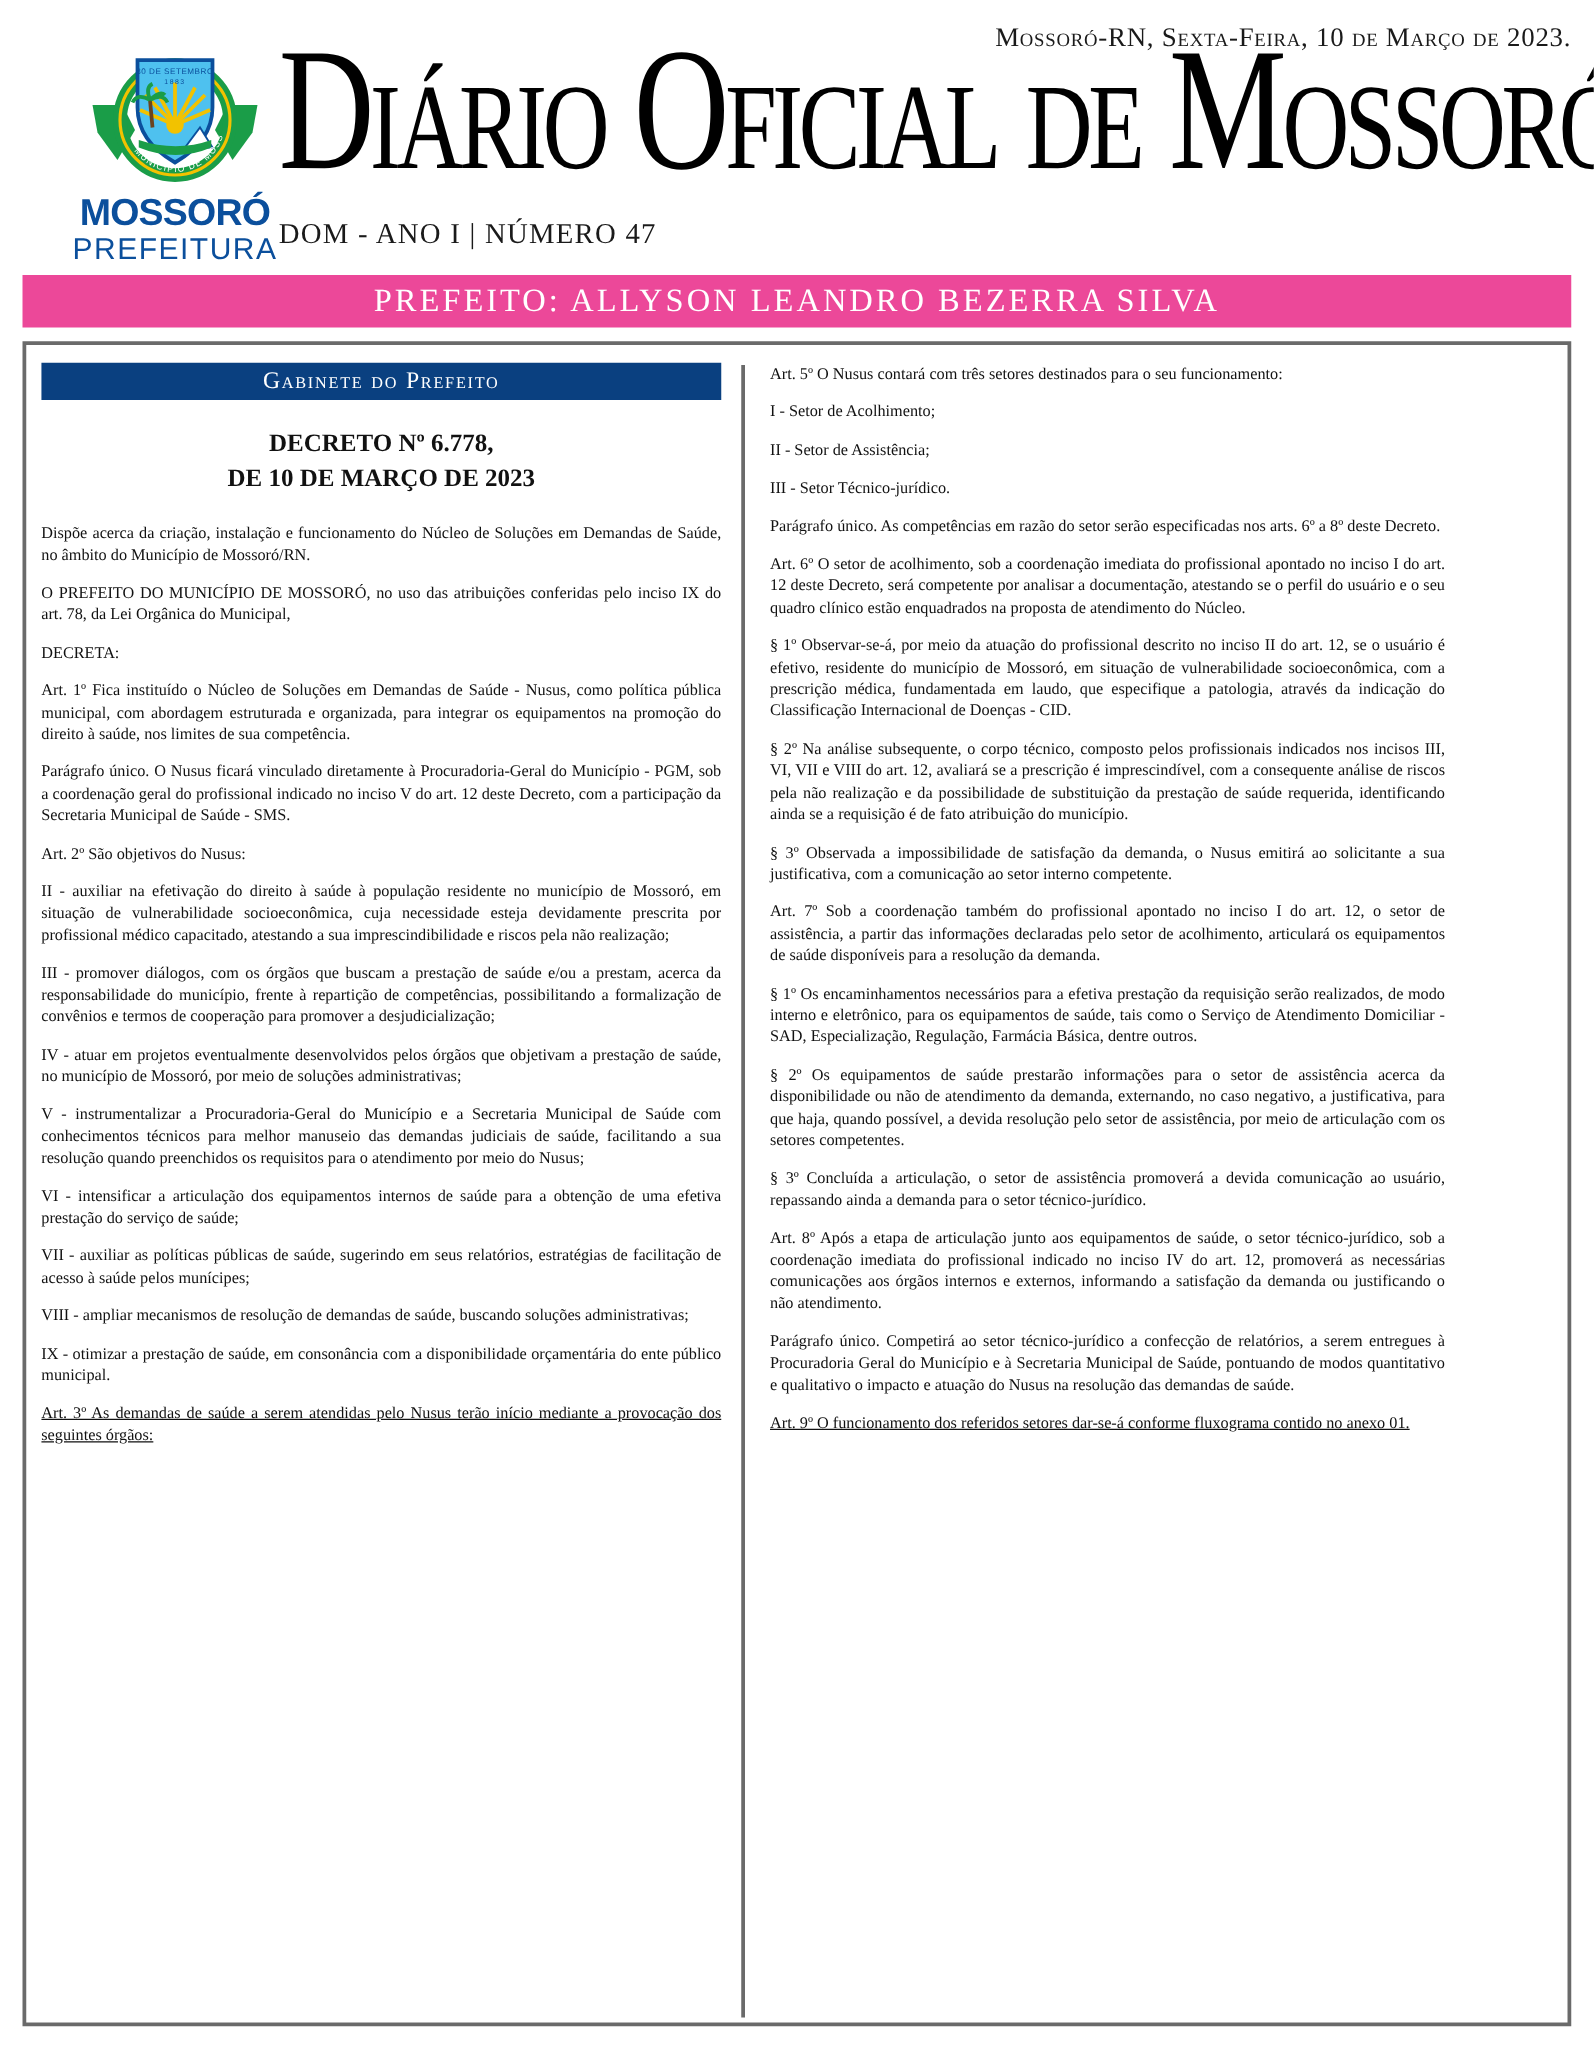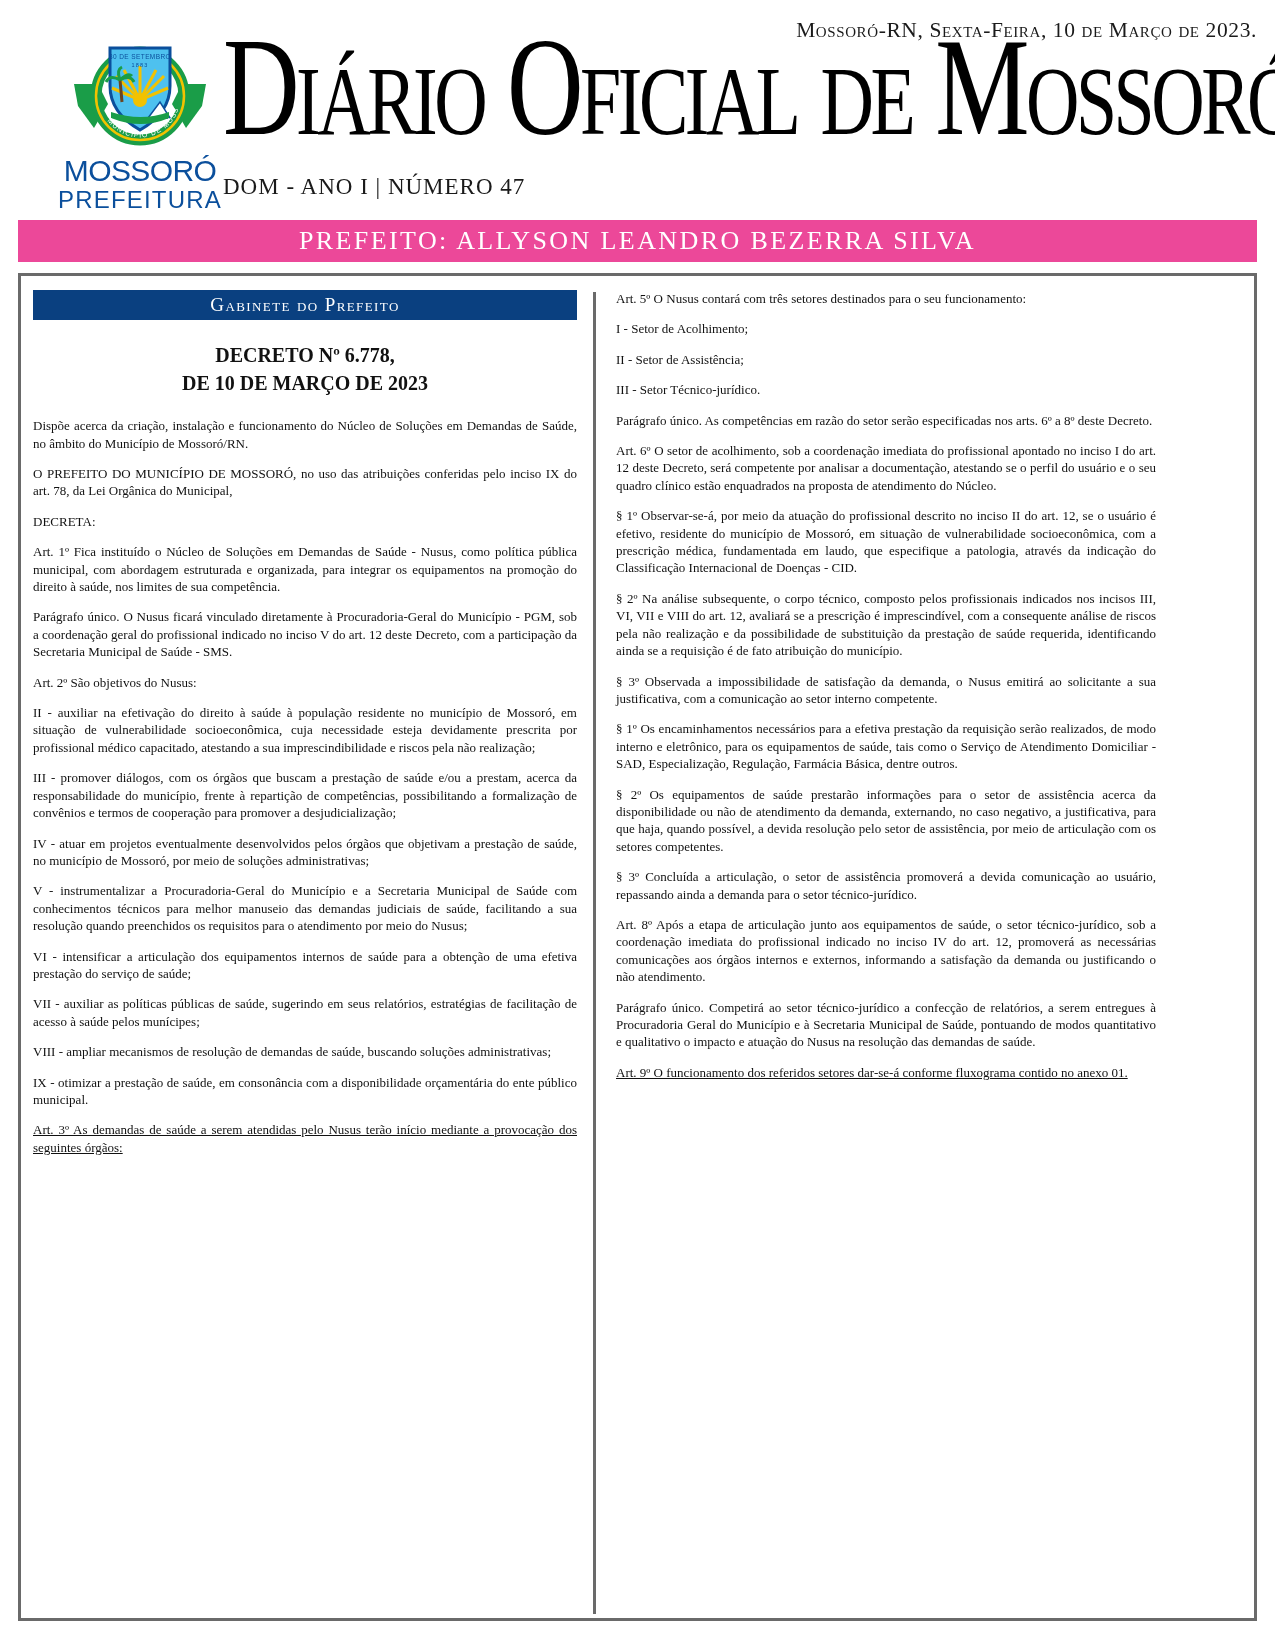--- a/index.html
+++ b/index.html
@@ -50,21 +50,21 @@
     position: relative;
     width: 152px;
     height: 120px;
     margin: 0 auto;
   }
   .crest svg { display: block; width: 152px; height: 120px; }
 
   .brand-name {
     margin-top: 4px;
     font-family: "Liberation Sans", "DejaVu Sans", sans-serif;
-    font-weight: 400;
+    font-weight: 700;
     font-size: 30px;
     letter-spacing: -0.6px;
     color: #0b4f9c;
     line-height: 1.02;
   }
   .brand-sub {
     font-family: "Liberation Sans", "DejaVu Sans", sans-serif;
     font-weight: 400;
     font-size: 24px;
     letter-spacing: 1.2px;
@@ -274,20 +274,21 @@
       <div>
         <p class="body-text">Art. 5º O Nusus contará com três setores destinados para o seu funcionamento:</p>
         <p class="body-text">I - Setor de Acolhimento;</p>
         <p class="body-text">II - Setor de Assistência;</p>
         <p class="body-text">III - Setor Técnico-jurídico.</p>
         <p class="body-text">Parágrafo único. As competências em razão do setor serão especificadas nos arts. 6º a 8º deste Decreto.</p>
         <p class="body-text">Art. 6º O setor de acolhimento, sob a coordenação imediata do profissional apontado no inciso I do art. 12 deste Decreto, será competente por analisar a documentação, atestando se o perfil do usuário e o seu quadro clínico estão enquadrados na proposta de atendimento do Núcleo.</p>
         <p class="body-text">§ 1º Observar-se-á, por meio da atuação do profissional descrito no inciso II do art. 12, se o usuário é efetivo, residente do município de Mossoró, em situação de vulnerabilidade socioeconômica, com a prescrição médica, fundamentada em laudo, que especifique a patologia, através da indicação do Classificação Internacional de Doenças - CID.</p>
         <p class="body-text">§ 2º Na análise subsequente, o corpo técnico, composto pelos profissionais indicados nos incisos III, VI, VII e VIII do art. 12, avaliará se a prescrição é imprescindível, com a consequente análise de riscos pela não realização e da possibilidade de substituição da prestação de saúde requerida, identificando ainda se a requisição é de fato atribuição do município.</p>
         <p class="body-text">§ 3º Observada a impossibilidade de satisfação da demanda, o Nusus emitirá ao solicitante a sua justificativa, com a comunicação ao setor interno competente.</p>
+        <p class="body-text">Art. 7º Sob a coordenação também do profissional apontado no inciso I do art. 12, o setor de assistência, a partir das informações declaradas pelo setor de acolhimento, articulará os equipamentos de saúde disponíveis para a resolução da demanda.</p>
         <p class="body-text">§ 1º Os encaminhamentos necessários para a efetiva prestação da requisição serão realizados, de modo interno e eletrônico, para os equipamentos de saúde, tais como o Serviço de Atendimento Domiciliar - SAD, Especialização, Regulação, Farmácia Básica, dentre outros.</p>
         <p class="body-text">§ 2º Os equipamentos de saúde prestarão informações para o setor de assistência acerca da disponibilidade ou não de atendimento da demanda, externando, no caso negativo, a justificativa, para que haja, quando possível, a devida resolução pelo setor de assistência, por meio de articulação com os setores competentes.</p>
         <p class="body-text">§ 3º Concluída a articulação, o setor de assistência promoverá a devida comunicação ao usuário, repassando ainda a demanda para o setor técnico-jurídico.</p>
         <p class="body-text">Art. 8º Após a etapa de articulação junto aos equipamentos de saúde, o setor técnico-jurídico, sob a coordenação imediata do profissional indicado no inciso IV do art. 12, promoverá as necessárias comunicações aos órgãos internos e externos, informando a satisfação da demanda ou justificando o não atendimento.</p>
         <p class="body-text">Parágrafo único. Competirá ao setor técnico-jurídico a confecção de relatórios, a serem entregues à Procuradoria Geral do Município e à Secretaria Municipal de Saúde, pontuando de modos quantitativo e qualitativo o impacto e atuação do Nusus na resolução das demandas de saúde.</p>
         <p class="body-text">Art. 9º O funcionamento dos referidos setores dar-se-á conforme fluxograma contido no anexo 01.</p>
 
       </div>
     </div>
 

